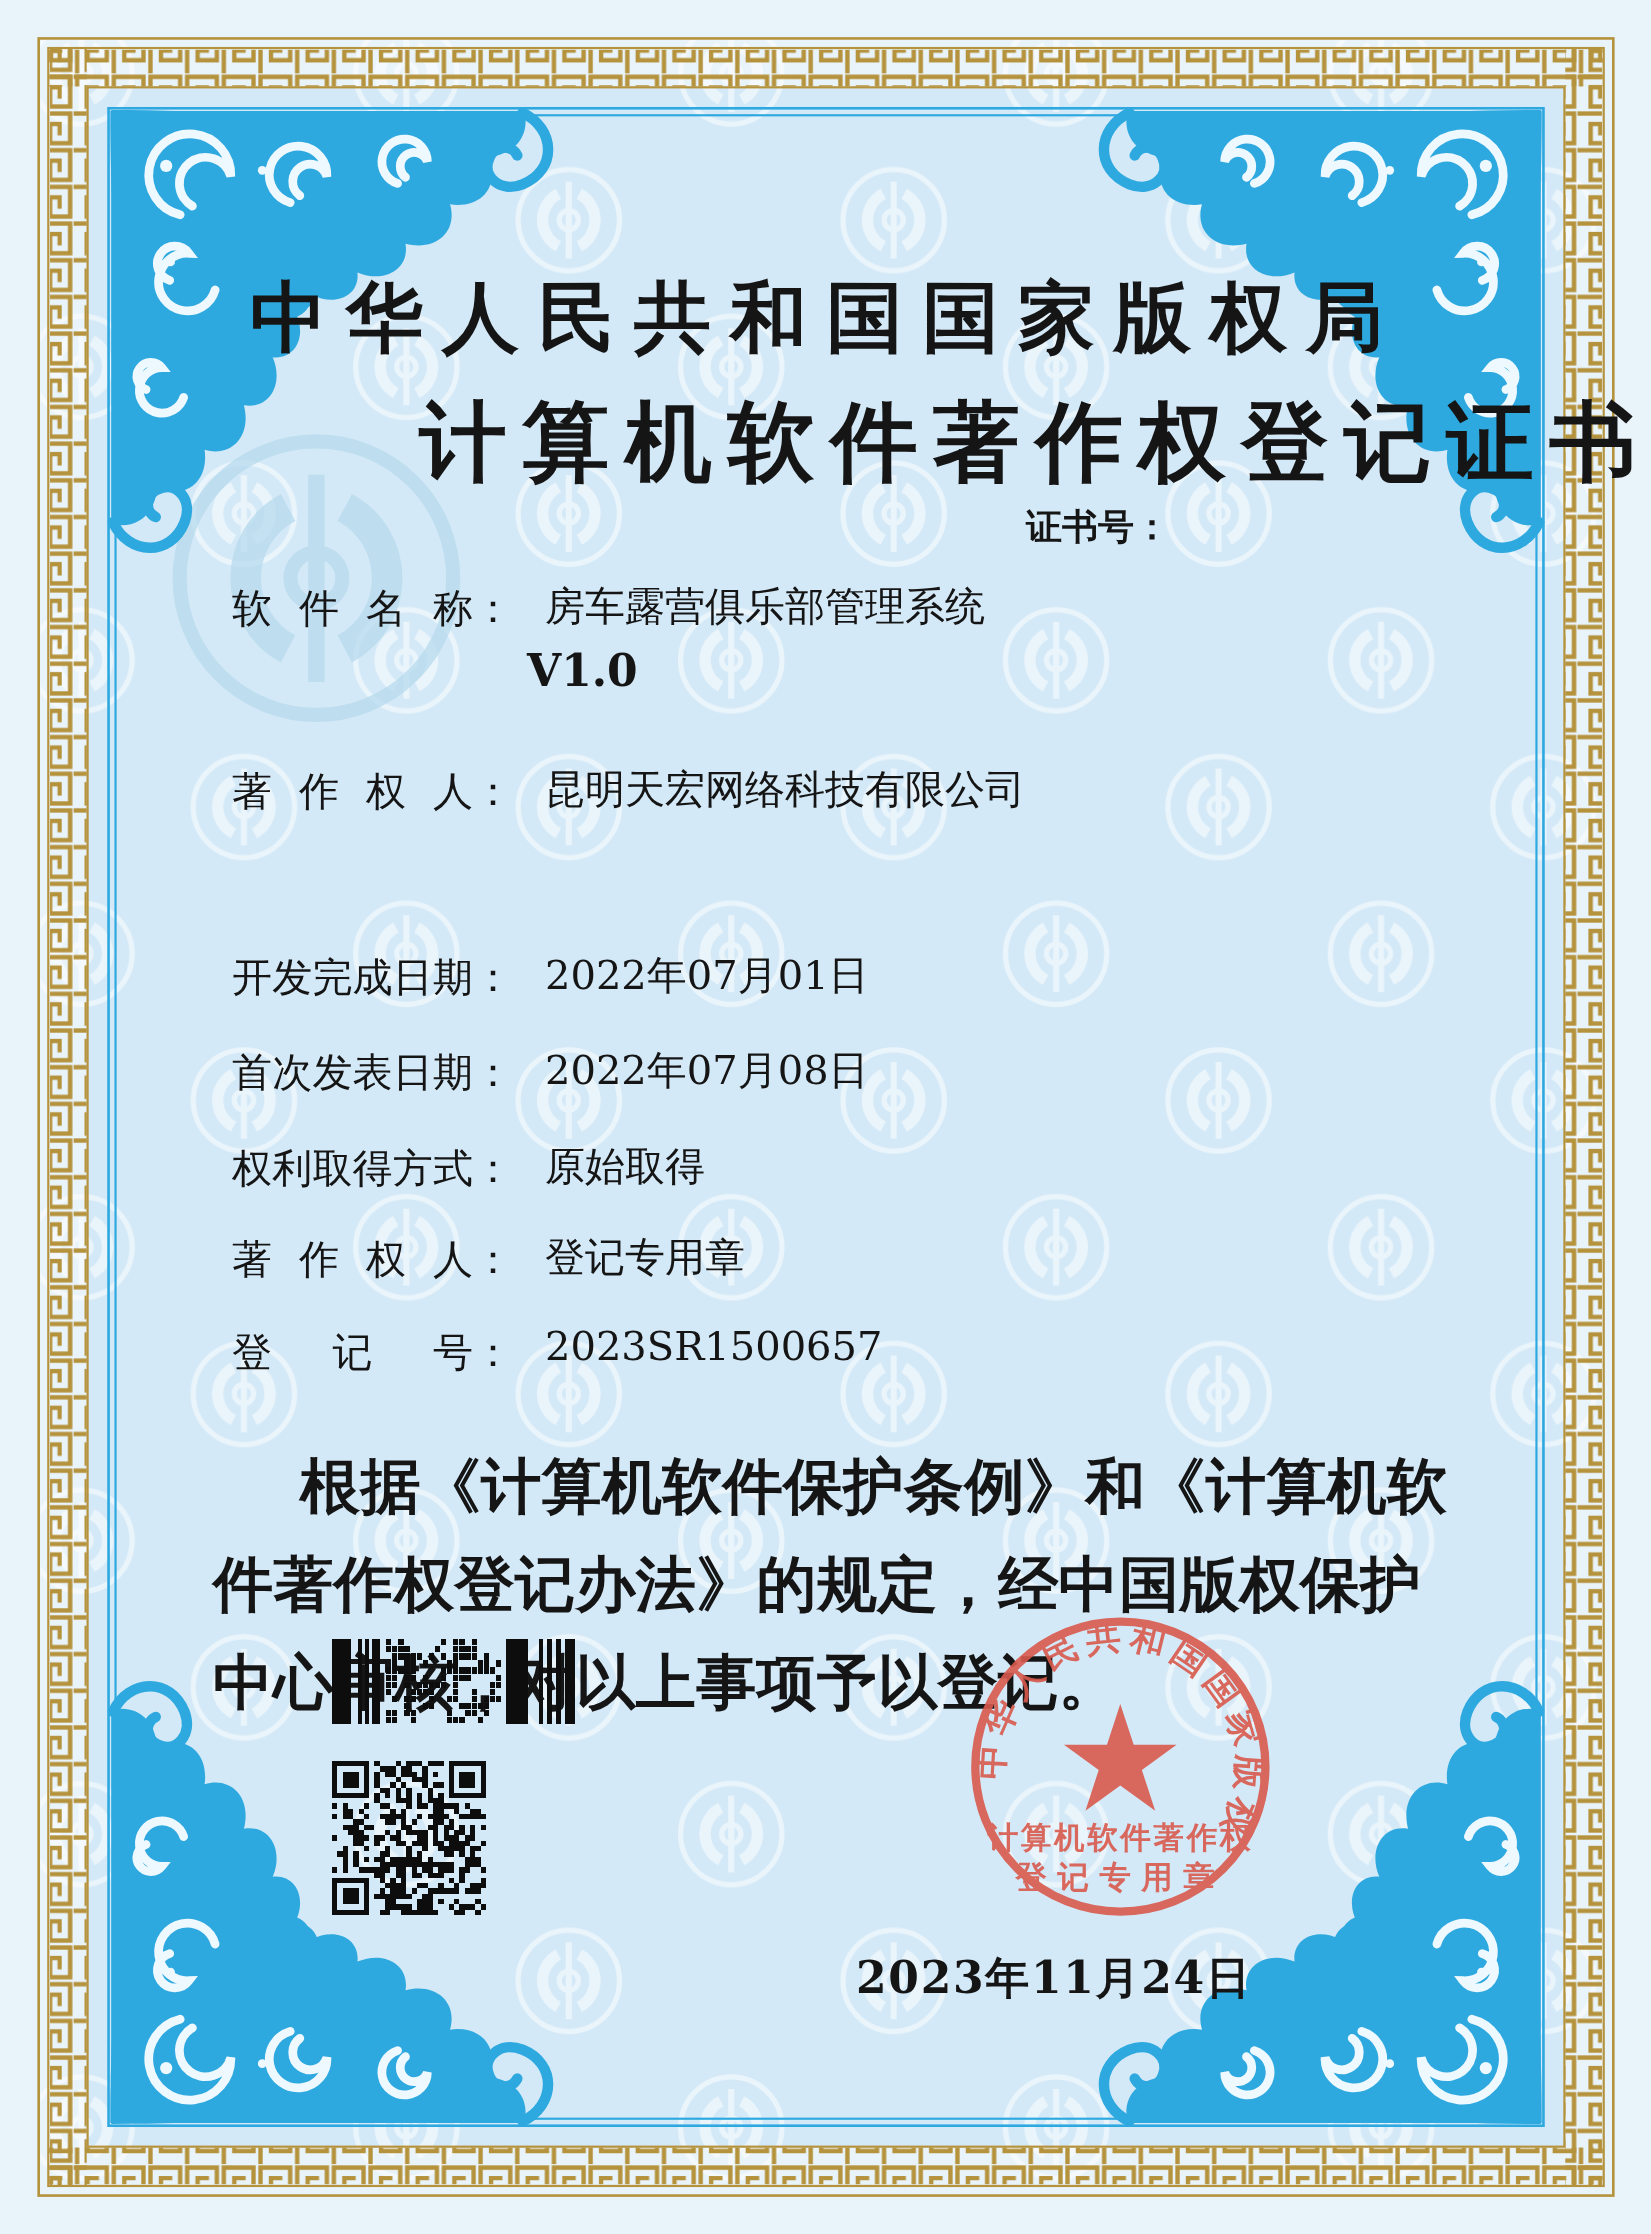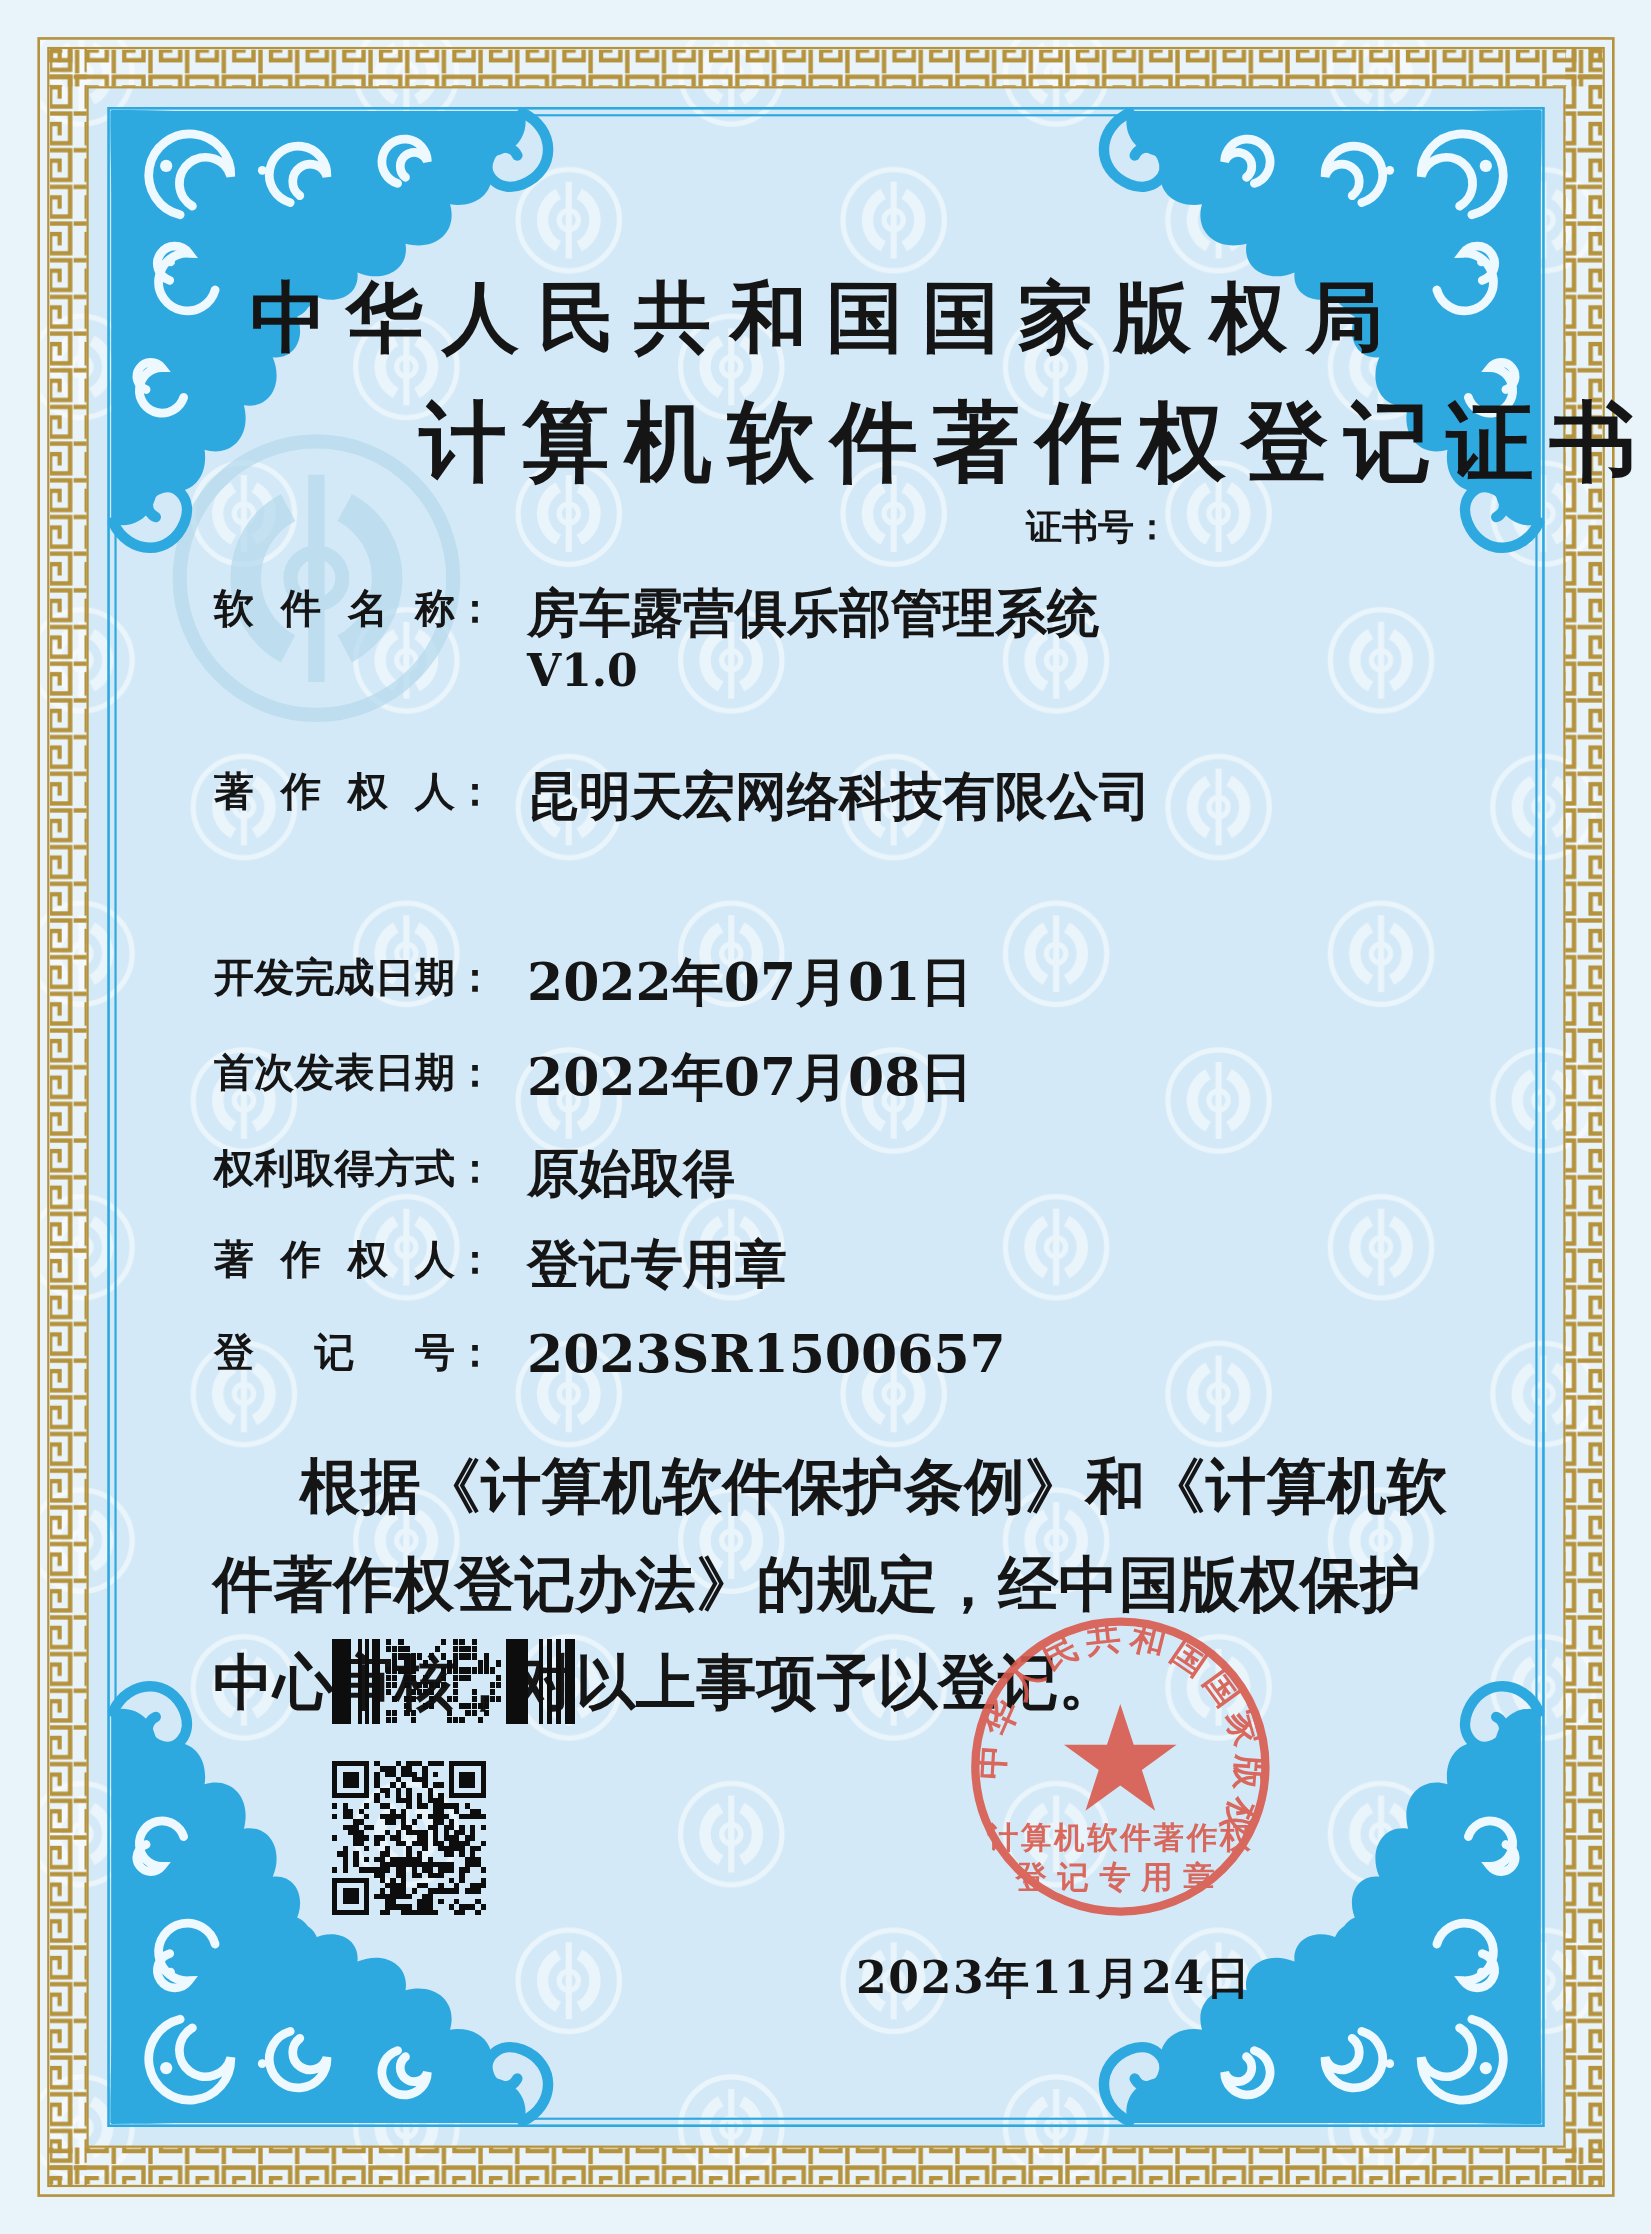--- a/index.html
+++ b/index.html
@@ -16,29 +16,29 @@
     font-size:77px;font-weight:900;letter-spacing:19px;white-space:nowrap;
   }
   .title2{
     left:0;right:0;top:384px;text-align:right;
     font-size:87px;font-weight:900;letter-spacing:15.7px;white-space:nowrap;
   }
   .certno{
     left:1026px;top:503px;display:flex;gap:26px;
     font-size:36px;font-weight:700;white-space:nowrap;
   }
-  .field-row{left:214px;height:52px;font-weight:700;}
+  .field-row{left:232px;height:52px;font-weight:400;}
   .field-label{
     display:inline-block;width:241px;font-size:40px;
     text-align:justify;text-align-last:justify;text-justify:inter-character;
     vertical-align:top;
   }
   .field-colon{font-size:40px;}
   .field-value{
-    position:absolute;left:313px;top:-1.7px;font-size:52px;white-space:nowrap;
+    position:absolute;left:313px;top:-1.7px;font-size:40px;white-space:nowrap;
   }
   .value2{
     left:527px;top:645px;font-size:44px;font-weight:700;white-space:nowrap;
   }
   .statement{
     left:213px;top:1437px;width:1254px;
     font-size:60px;font-weight:700;line-height:98px;
     text-indent:87px;letter-spacing:0.4px;
   }
   .issue-date{

